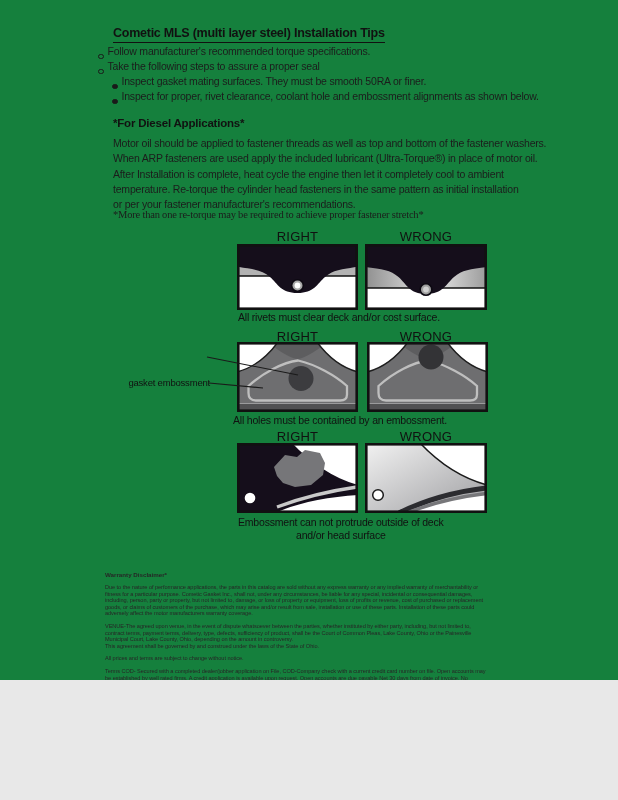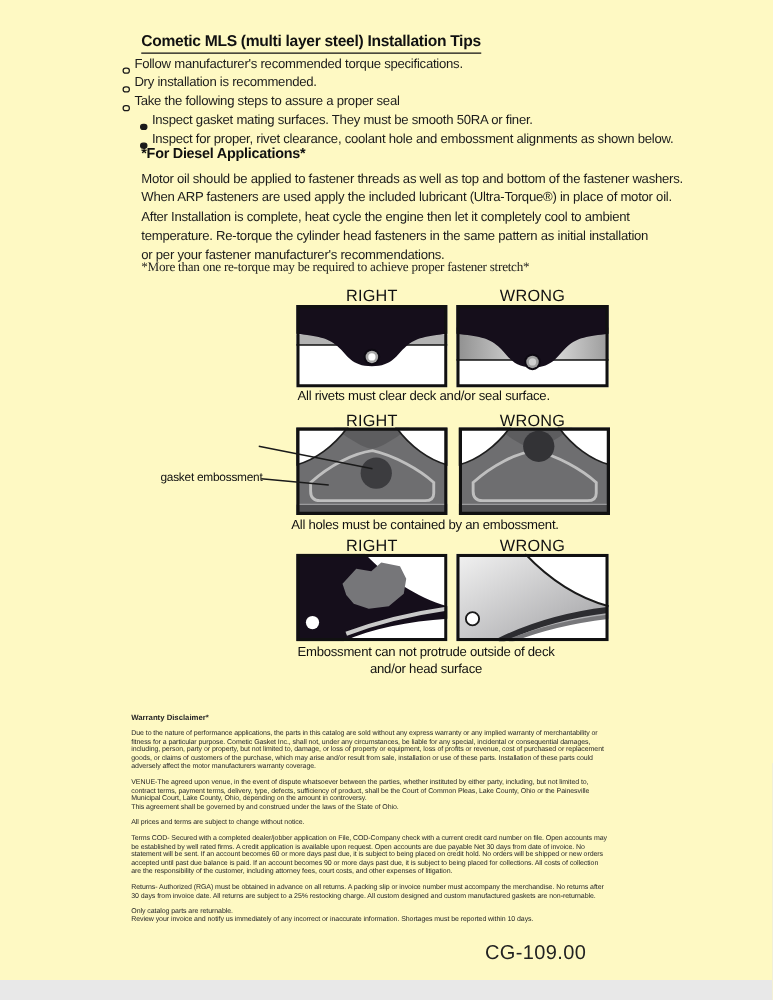--- a/index.html
+++ b/index.html
@@ -1,16 +1,16 @@
 <!DOCTYPE html>
 <html><head>
 <meta charset="utf-8">
 <style>
   html,body{margin:0;padding:0;background:#e8e8e8;}
-  .page{position:relative;width:618px;height:784px;background:#fef9c3;overflow:hidden;
+  .page{position:relative;width:618px;height:680px;background:#15803d;overflow:hidden;
         font-family:"Liberation Sans",sans-serif;color:#1c1c1c;}
   .abs{position:absolute;}
   .title{font-size:12.5px;font-weight:bold;letter-spacing:-0.25px;color:#111;
          border-bottom:1.5px solid #111;padding-bottom:1.5px;white-space:nowrap;}
   .bullets{left:98px;top:44px;font-size:10.5px;letter-spacing:-0.2px;}
   .b-row{display:flex;align-items:flex-end;line-height:15px;white-space:nowrap;}
   .b-dot{flex:0 0 auto;width:3.5px;height:3.5px;border:1px solid #1a1a1a;border-radius:50%;
          margin:5px 4px 0 0;}
   .b-sub{margin-left:14px;}
   .b-dot.filled{background:#1a1a1a;}
@@ -30,24 +30,20 @@
 <body>
 
 <div class="page">
 
   <div class="abs title" style="left:113px;top:26px;">Cometic MLS (multi layer steel) Installation Tips</div>
 
   <div class="abs bullets">
     <div class="b-row">
       <span class="b-dot"></span>
       <span>Follow manufacturer's recommended torque specifications.</span>
-    </div>
-    <div class="b-row">
-      <span class="b-dot"></span>
-      <span>Dry installation is recommended.</span>
     </div>
     <div class="b-row">
       <span class="b-dot"></span>
       <span>Take the following steps to assure a proper seal</span>
     </div>
     <div class="b-row b-sub">
       <span class="b-dot filled"></span>
       <span>Inspect gasket mating surfaces.  They must be smooth 50RA or finer.</span>
     </div>
     <div class="b-row b-sub">
@@ -93,21 +89,21 @@
     <line x1="0" y1="44" x2="122" y2="44" stroke="#111111" stroke-width="1.3"></line>
     <path d="M0,0 H122 V23 C105,25 97,26 89,33 C81,40 78,50 61,50 C44.5,50 41.5,40 33.5,33 C25.5,26 17.5,25 0,23 Z" fill="#150e1b"></path>
     <g>
       <circle cx="61" cy="45.5" r="6.6" fill="#0d0912"></circle>
       <circle cx="61" cy="45.5" r="5.0" fill="#9f9f9f"></circle>
       <circle cx="61" cy="45.5" r="2.9" fill="#cfcfcf"></circle>
     </g>
     <rect x="1.3" y="1.3" width="119.4" height="63.4" fill="none" stroke="#111111" stroke-width="2.6"></rect>
   </svg>
 
-  <div class="abs caption" style="left:238px;top:311px;">All rivets must clear deck and/or seal surface.</div>
+  <div class="abs caption" style="left:238px;top:311px;">All rivets must clear deck and/or cost surface.</div>
 
   <div class="abs rw-label" style="left:237px;top:329px;">RIGHT</div>
   <div class="abs rw-label" style="left:365px;top:329px;width:122px;">WRONG</div>
 
   <div class="abs callout" style="left:100px;top:377px;width:110px;">gasket embossment</div>
 
   <svg class="abs" style="left:205px;top:352px;z-index:3;" width="100" height="40" viewBox="0 0 100 40">
     <line x1="2" y1="5" x2="93" y2="23" stroke="#1a1a1a" stroke-width="1.1"></line>
     <line x1="4" y1="31" x2="58" y2="36" stroke="#1a1a1a" stroke-width="1.1"></line>
   </svg>

